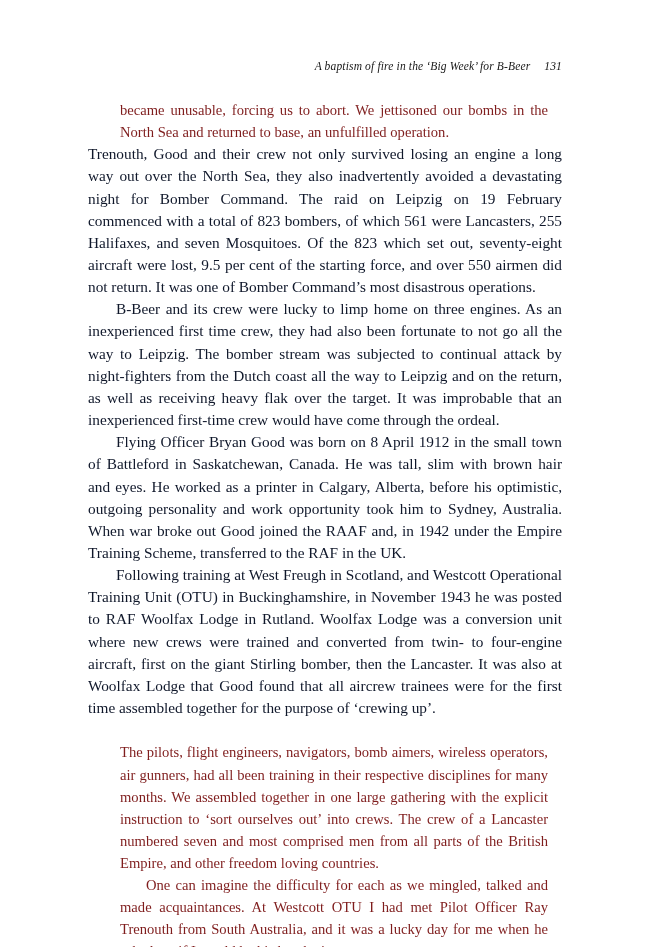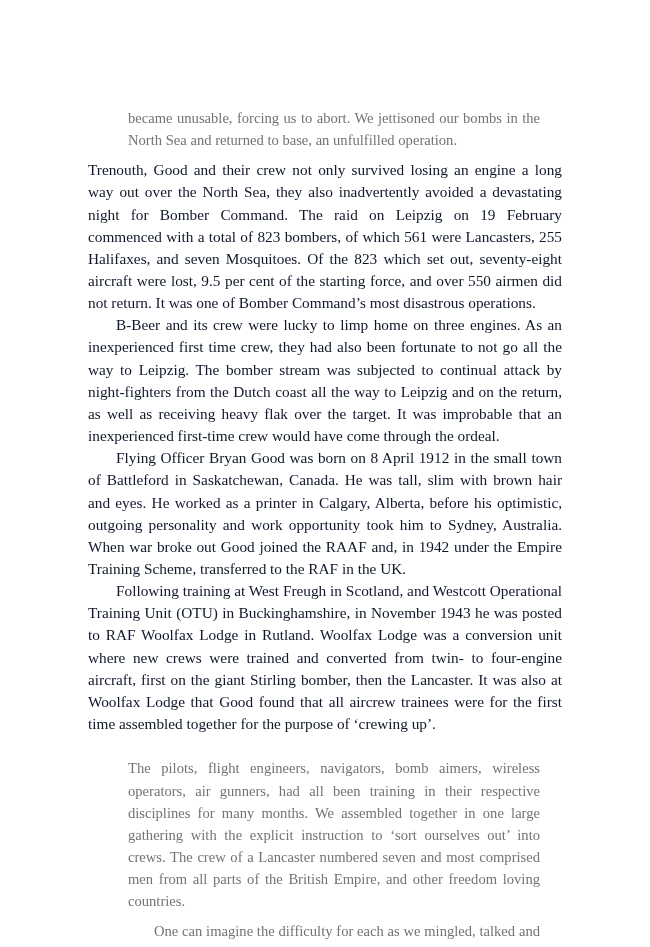--- a/index.html
+++ b/index.html
@@ -57,38 +57,41 @@
     text-indent: 28px;
   }
   p.body.noindent {
     text-indent: 0;
   }
   .extract {
     margin: 0;
     padding: 0 14px 0 32px;
   }
   .extract p {
-    margin: 8px;
+    margin: 0;
     font-size: 14.6px;
     line-height: 22.1px;
     text-align: justify;
     text-justify: inter-word;
     hyphens: none;
-    color: #737373;
+    color: #7f1d1d;
   }
   .extract p.indent { text-indent: 26px; }
   .extract p.noindent { text-indent: 0; }
   .gap-before-para { margin-top: 22.15px; }
   .gap-extract-top { margin-top: 22.2px; }
 </style>
 </head>
 <body>
 
 <div class="page">
 
+  <div class="running-head">
+    <span class="title">A baptism of fire in the ‘Big Week’ for B-Beer</span><span class="folio">131</span>
+  </div>
 
   <div class="body-col">
 
     <blockquote class="extract">
       <p class="noindent">became unusable, forcing us to abort. We jettisoned our bombs in the North Sea and returned to base, an unfulfilled operation.</p>
     </blockquote>
 
     <p class="body noindent gap-before-para">Trenouth, Good and their crew not only survived losing an engine a long way out over the North Sea, they also inadvertently avoided a devastating night for Bomber Command. The raid on Leipzig on 19 February commenced with a total of 823 bombers, of which 561 were Lancasters, 255 Halifaxes, and seven Mosquitoes. Of the 823 which set out, seventy-eight aircraft were lost, 9.5 per cent of the starting force, and over 550 airmen did not return. It was one of Bomber Command’s most disastrous operations.</p>
     <p class="body indent">B-Beer and its crew were lucky to limp home on three engines. As an inexperienced first time crew, they had also been fortunate to not go all the way to Leipzig. The bomber stream was subjected to continual attack by night-fighters from the Dutch coast all the way to Leipzig and on the return, as well as receiving heavy flak over the target. It was improbable that an inexperienced first-time crew would have come through the ordeal.</p>
     <p class="body indent">Flying Officer Bryan Good was born on 8 April 1912 in the small town of Battleford in Saskatchewan, Canada. He was tall, slim with brown hair and eyes. He worked as a printer in Calgary, Alberta, before his optimistic, outgoing personality and work opportunity took him to Sydney, Australia. When war broke out Good joined the RAAF and, in 1942 under the Empire Training Scheme, transferred to the RAF in the UK.</p>

